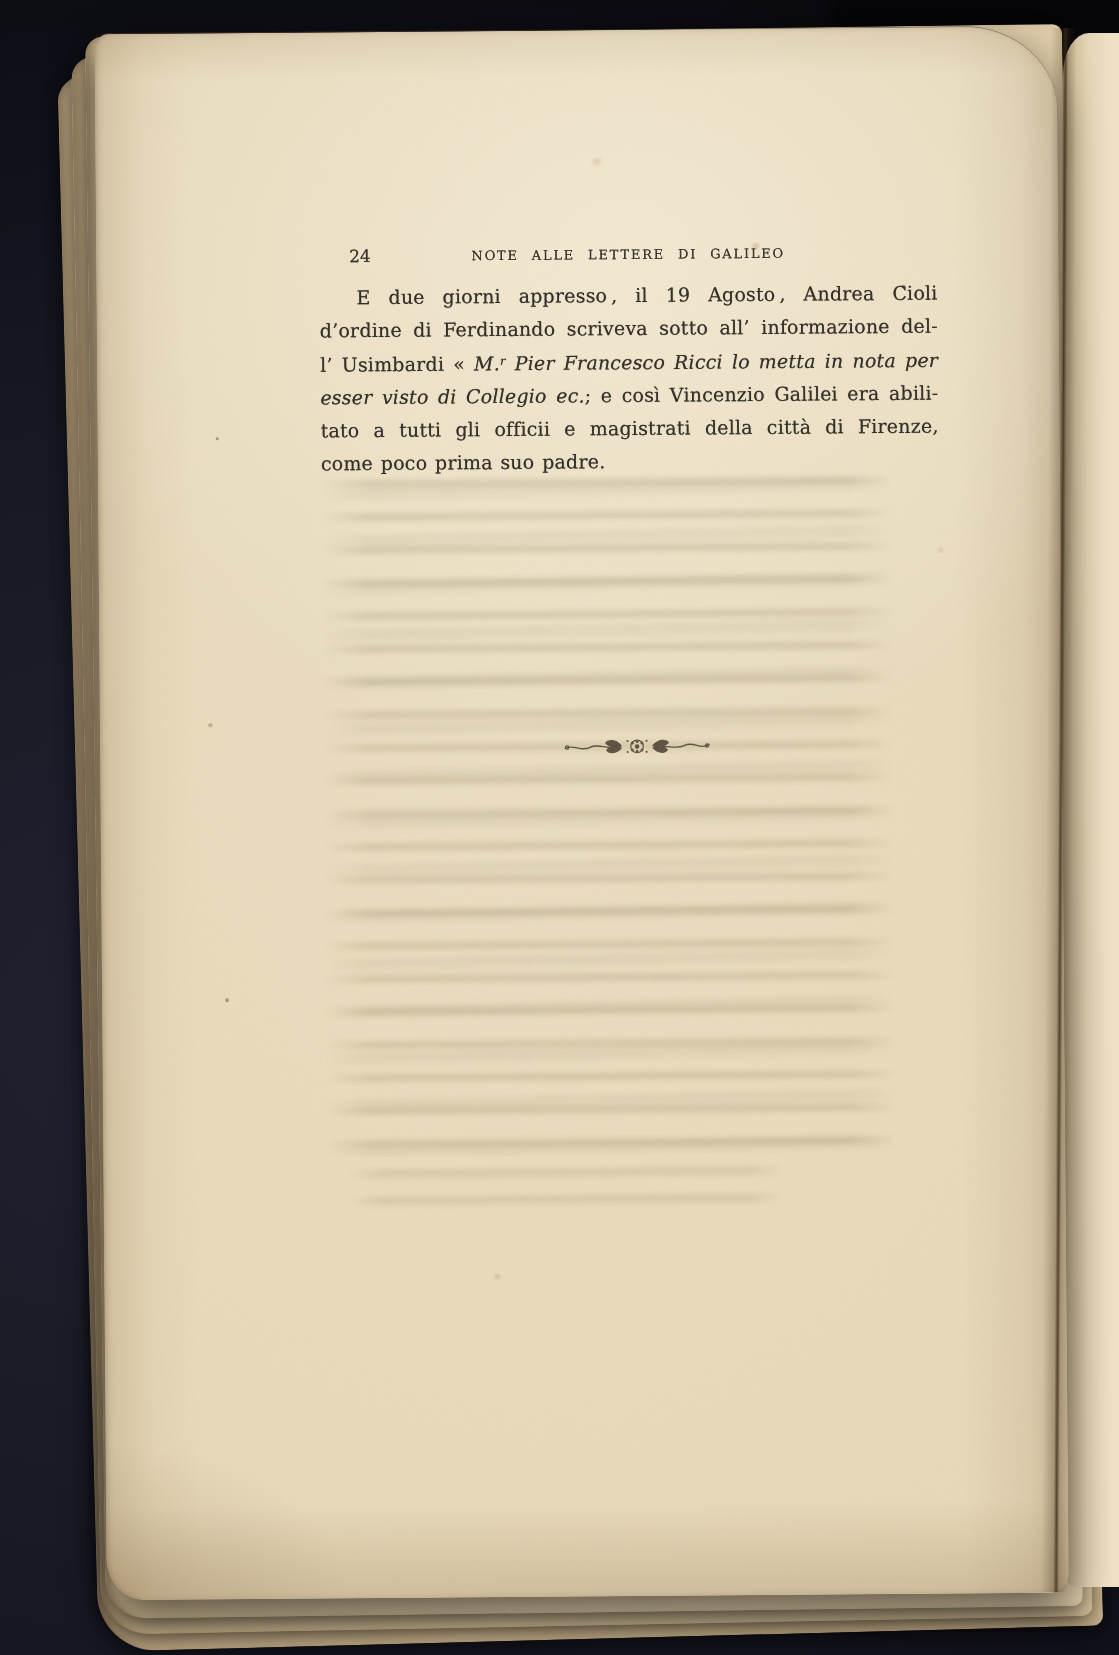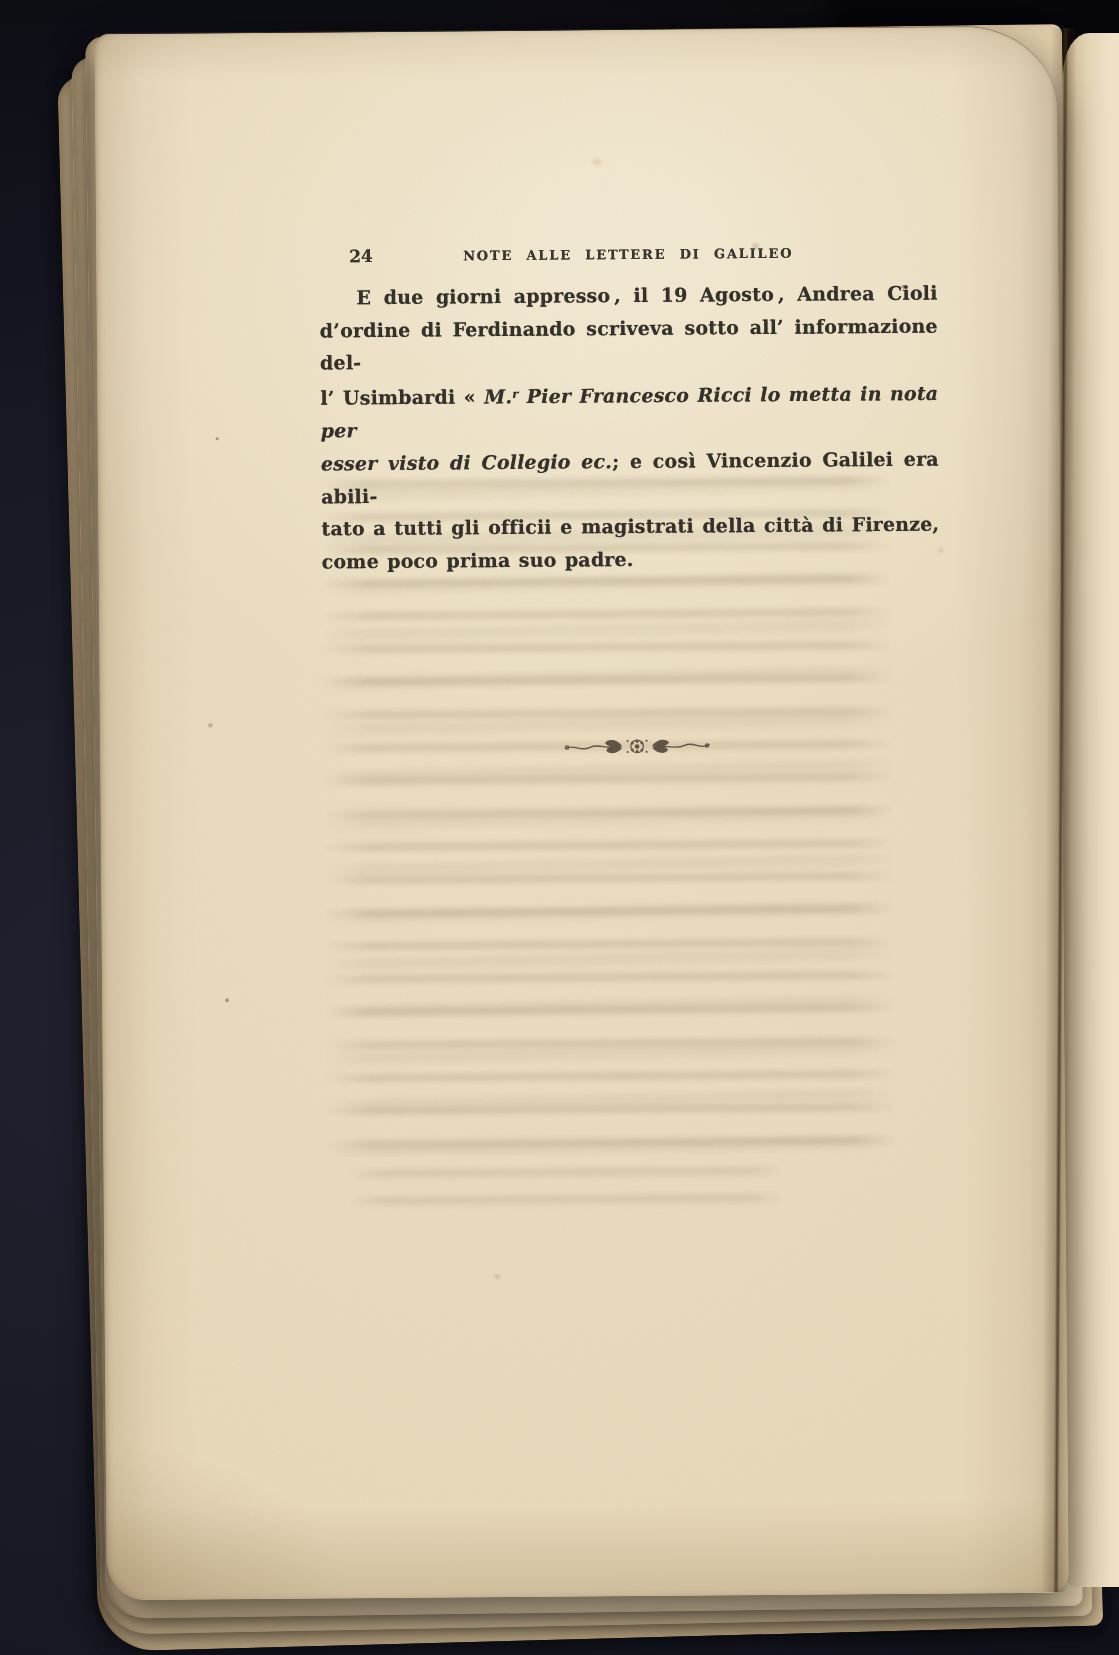--- a/index.html
+++ b/index.html
@@ -1,20 +1,19 @@
 <!DOCTYPE html>
 <html><head>
 <meta charset="utf-8">
 <style>
   html,body{margin:0;padding:0;background:#0c0c11;}
   .scene{
     position:relative;width:1119px;height:1655px;overflow:hidden;
     background:radial-gradient(1500px 1100px at 18% 62%, #212230, #171822 55%, #101019 85%, #0b0b10);
     font-family:"DejaVu Serif","Liberation Serif",serif;
-    font-weight:bold;
   }
   .dark-patch{
     position:absolute;left:830px;top:-20px;width:310px;height:110px;
     background:#06060a;filter:blur(9px);transform:rotate(-2deg);
   }
   .book{position:absolute;inset:0;}
   
   .leaf{
     position:absolute;right:57px;
     border-left:2px solid rgba(92,70,44,0.45);

